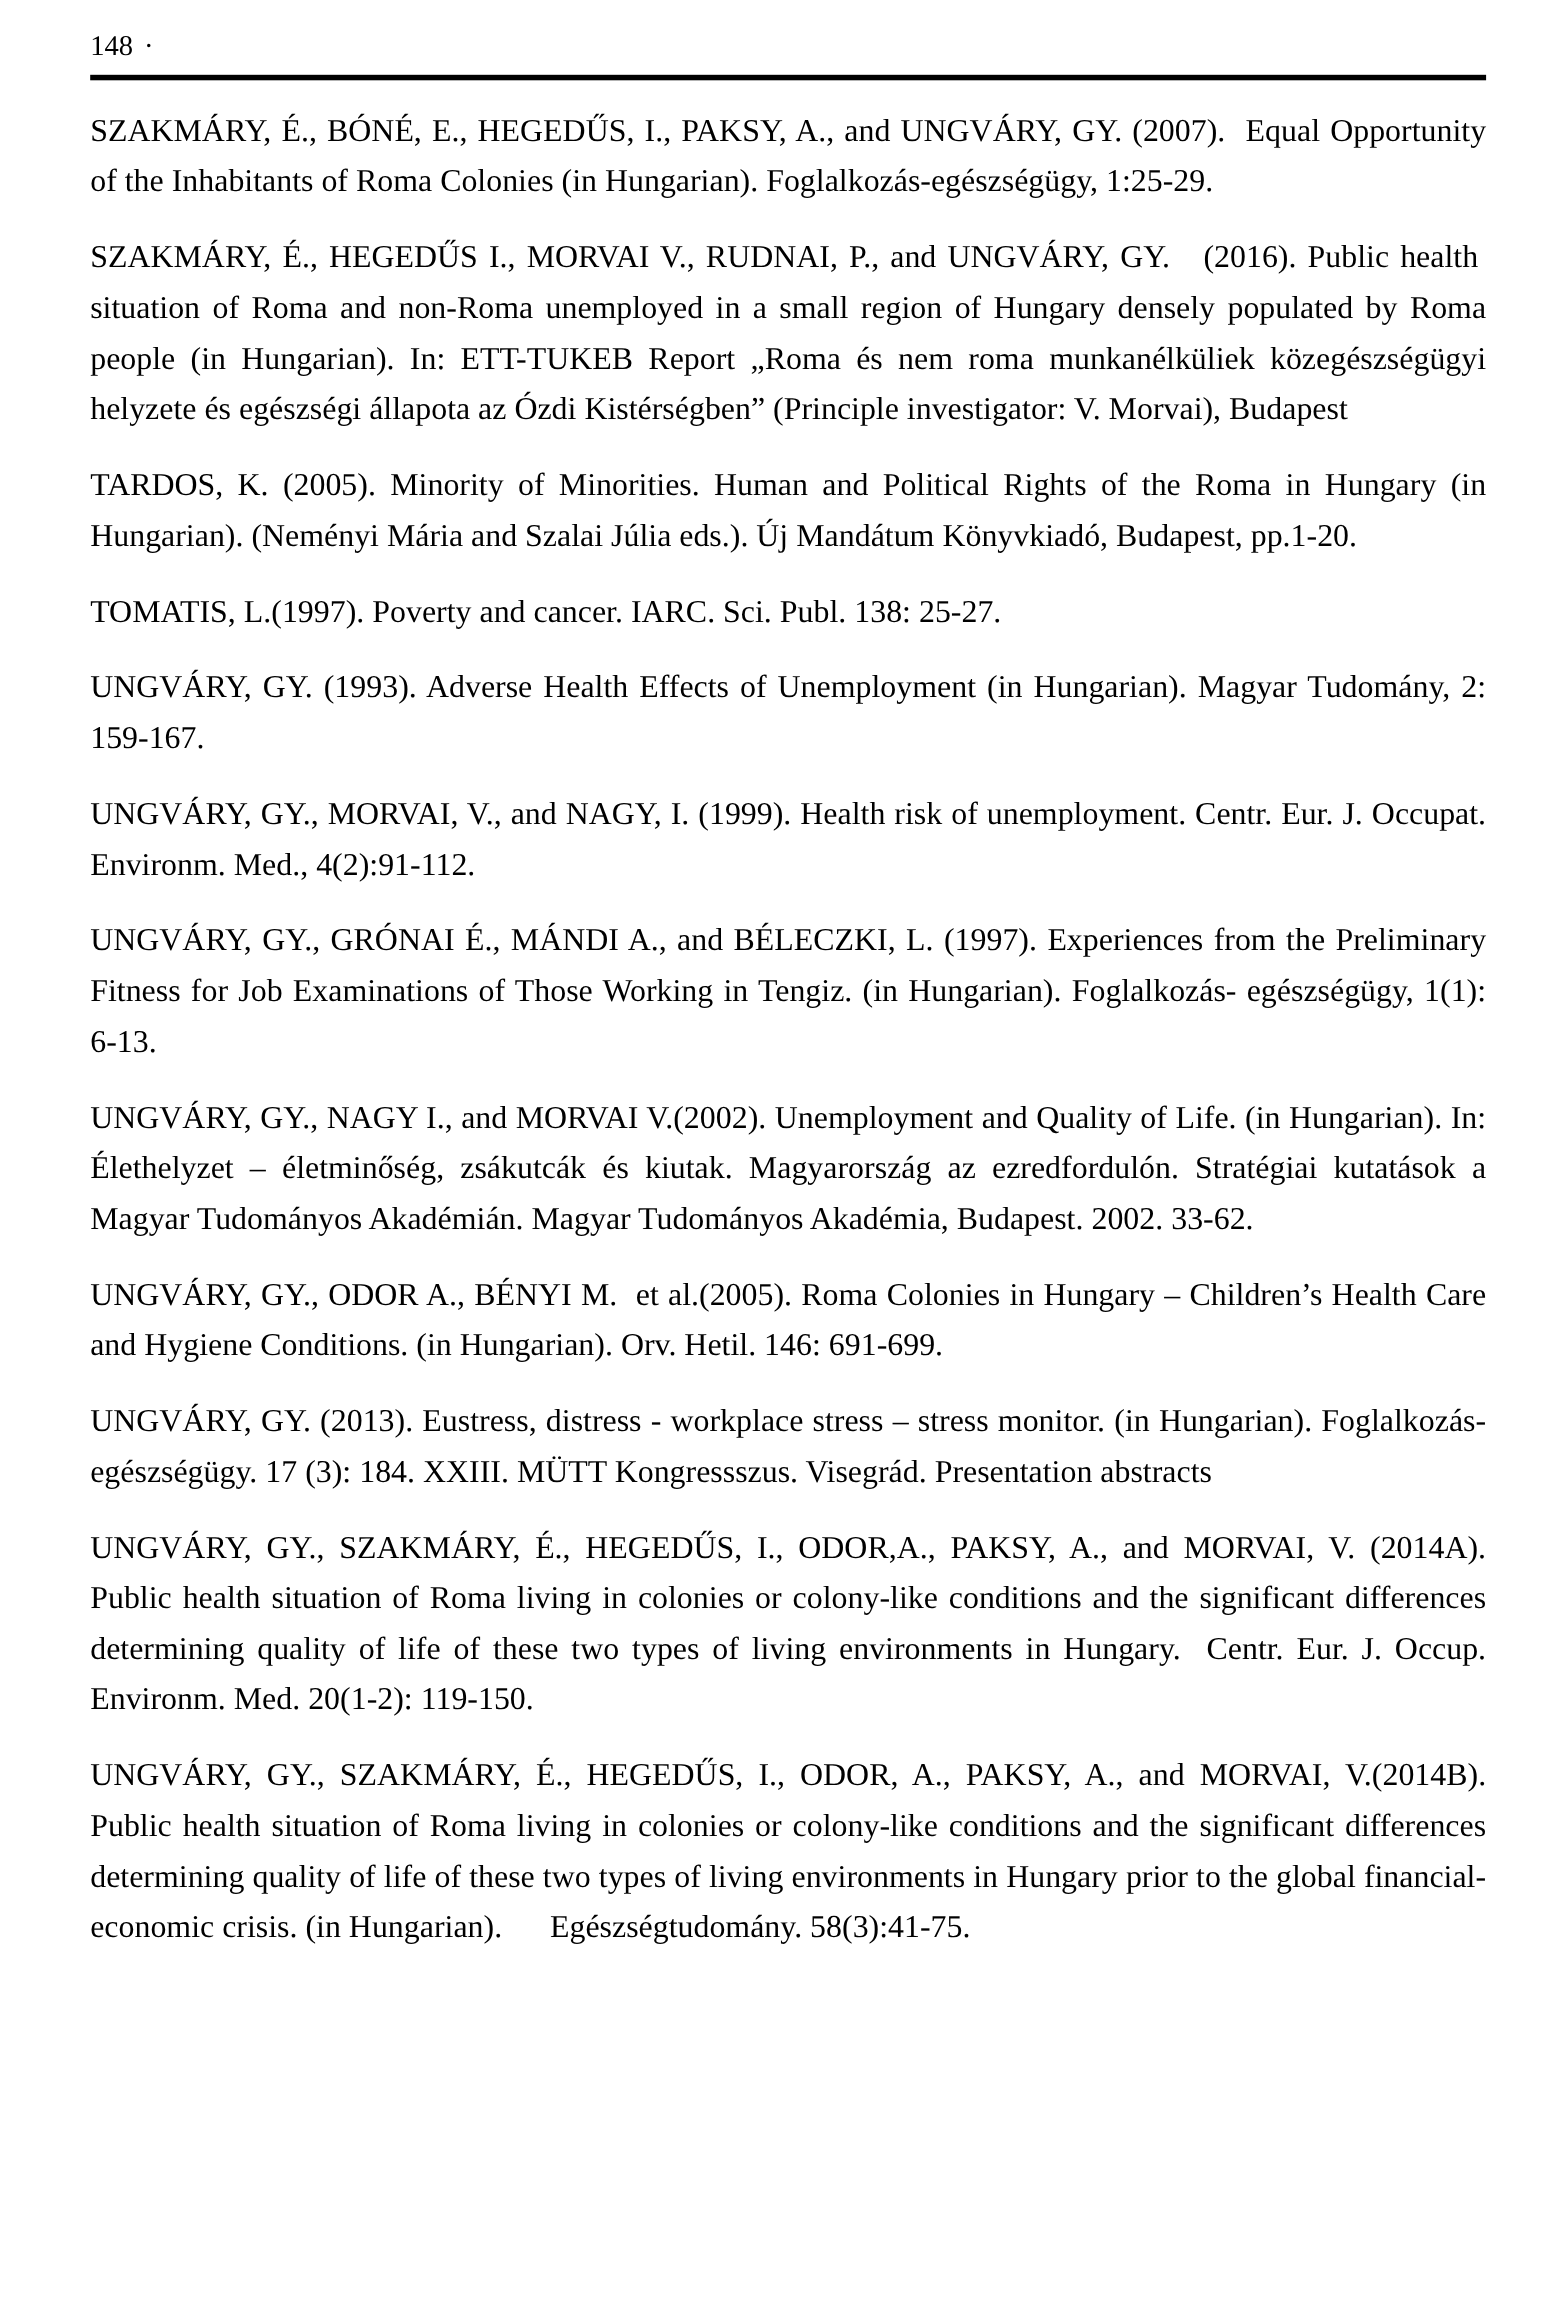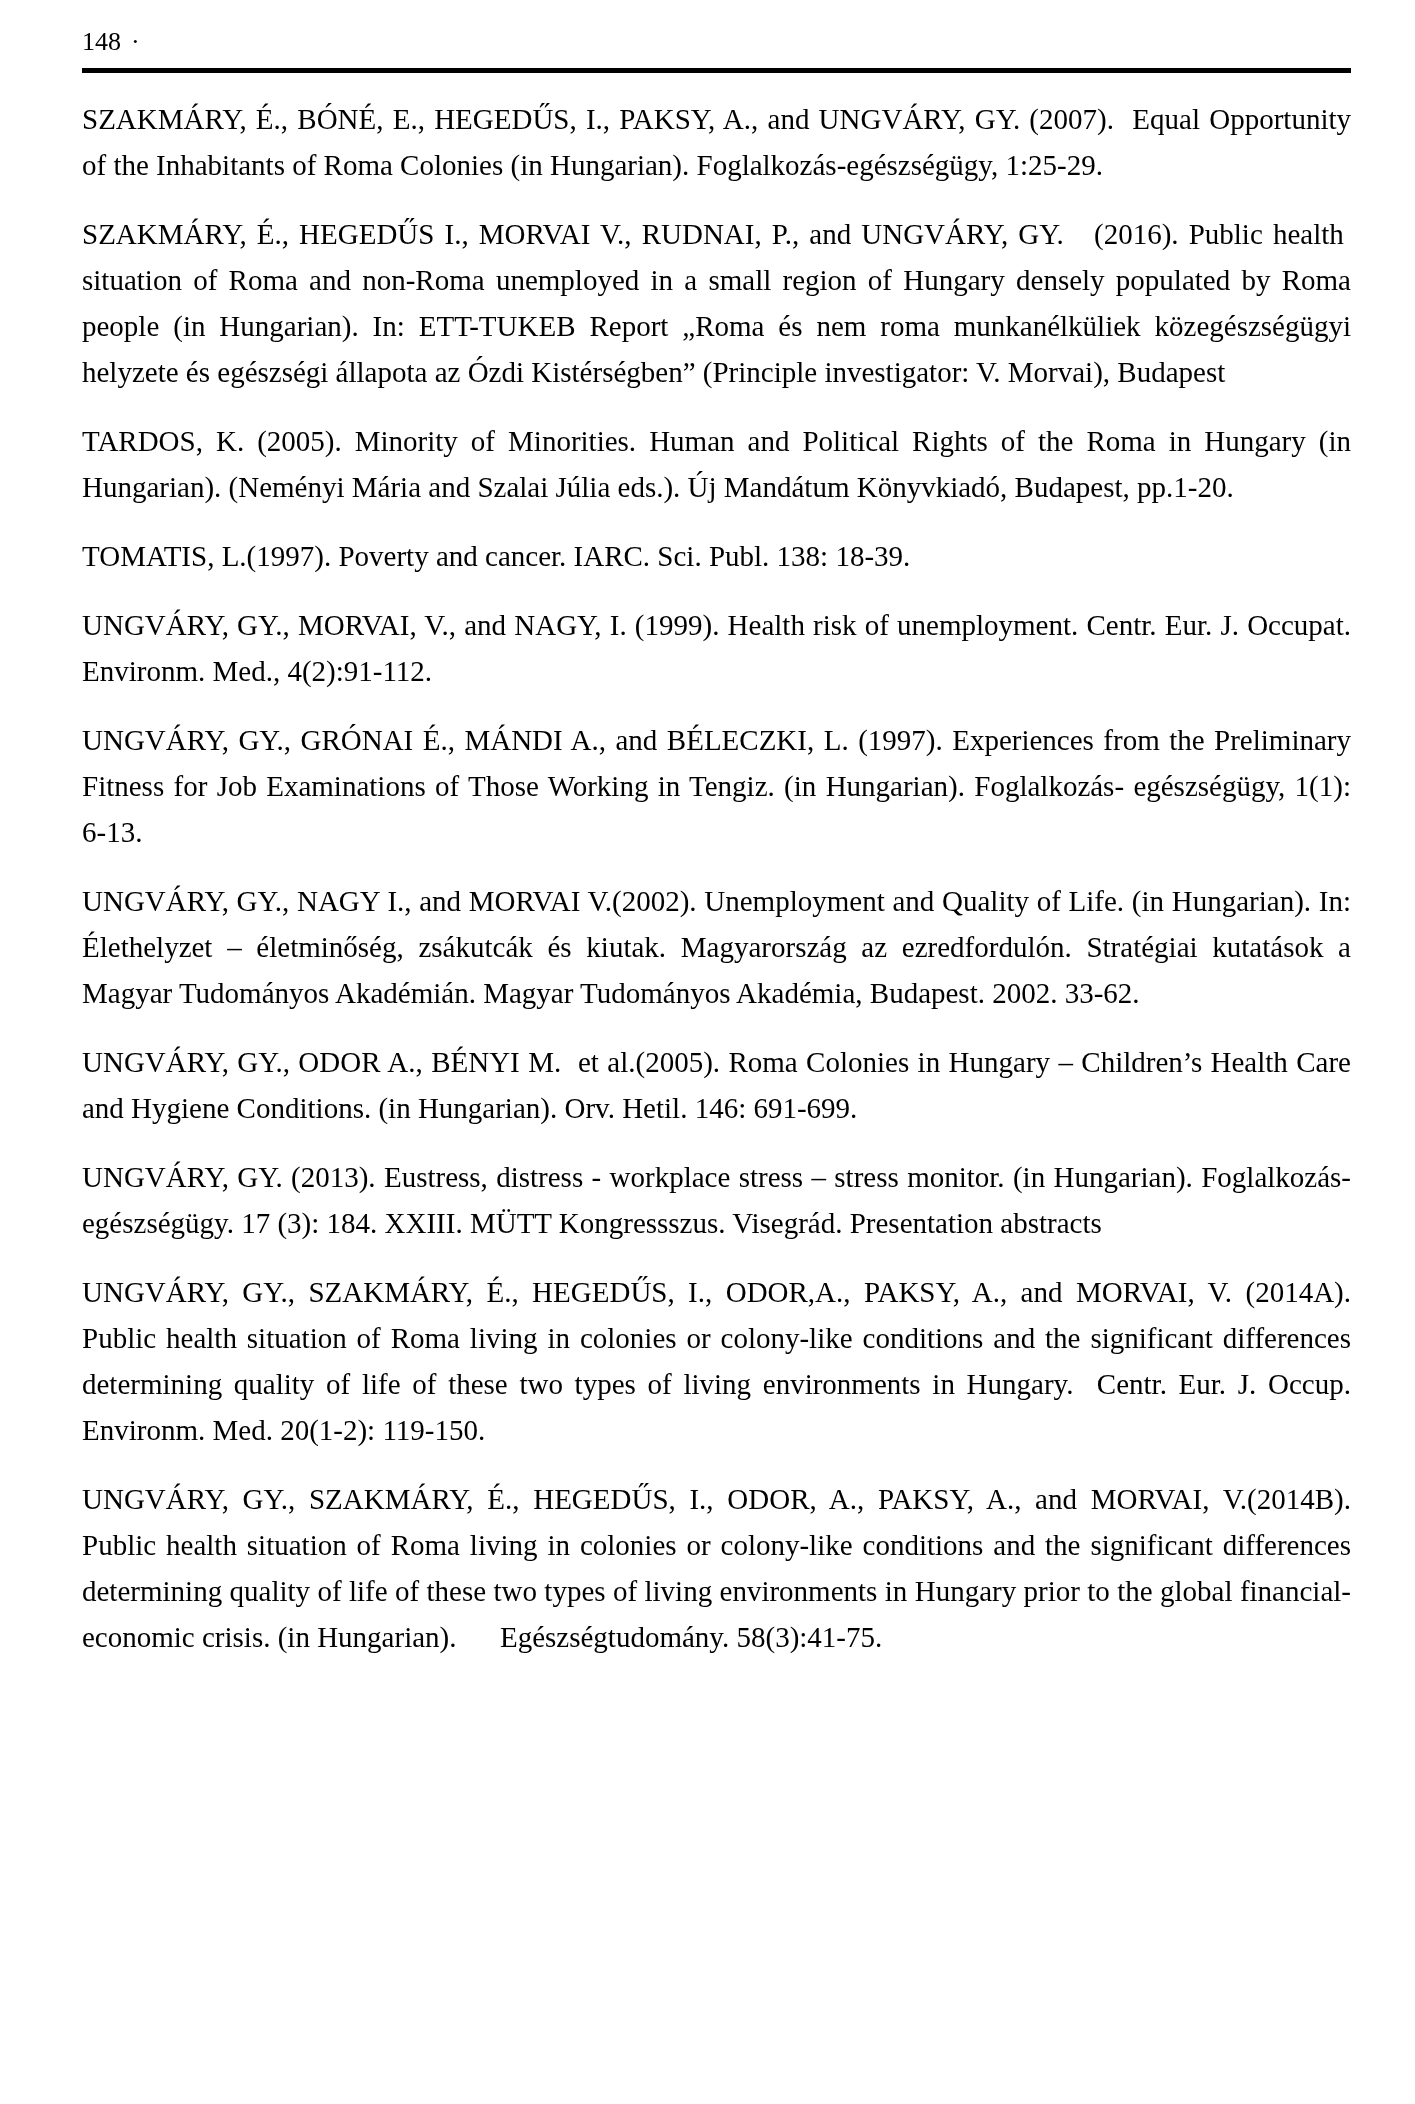--- a/index.html
+++ b/index.html
@@ -47,21 +47,22 @@
     <span>148</span>
     <span>·</span>
   </header>
 
   <div class="header-rule"></div>
 
   <section class="refs">
     <p class="ref">SZAKMÁRY, É., BÓNÉ, E., HEGEDŰS, I., PAKSY, A., and UNGVÁRY, GY. (2007).&nbsp; Equal Opportunity of the Inhabitants of Roma Colonies (in Hungarian). Foglalkozás-egészségügy, 1:25-29.</p>
     <p class="ref">SZAKMÁRY, É., HEGEDŰS I., MORVAI V., RUDNAI, P., and UNGVÁRY, GY.&nbsp; &nbsp;(2016). Public health&nbsp; situation of Roma and non-Roma unemployed in a small region of Hungary densely populated by Roma people (in Hungarian). In: ETT-TUKEB Report „Roma és nem roma munkanélküliek közegészségügyi helyzete és egészségi állapota az Ózdi Kistérségben” (Principle investigator: V. Morvai), Budapest</p>
     <p class="ref">TARDOS, K. (2005). Minority of Minorities. Human and Political Rights of the Roma in Hungary (in Hungarian). (Neményi Mária and Szalai Júlia eds.). Új Mandátum Könyvkiadó, Budapest, pp.1-20.</p>
-    <p class="ref">TOMATIS, L.(1997). Poverty and cancer. IARC. Sci. Publ. 138: 18-39.</p>
+    <p class="ref">TOMATIS, L.(1997). Poverty and cancer. IARC. Sci. Publ. 138: 25-27.</p>
+    <p class="ref">UNGVÁRY, GY. (1993). Adverse Health Effects of Unemployment (in Hungarian). Magyar Tudomány, 2: 159-167.</p>
     <p class="ref">UNGVÁRY, GY., MORVAI, V., and NAGY, I. (1999). Health risk of unemployment. Centr. Eur. J. Occupat. Environm. Med., 4(2):91-112.</p>
     <p class="ref">UNGVÁRY, GY., GRÓNAI É., MÁNDI A., and BÉLECZKI, L. (1997). Experiences from the Preliminary Fitness for Job Examinations of Those Working in Tengiz. (in Hungarian). Foglalkozás- egészségügy, 1(1): 6-13.</p>
     <p class="ref">UNGVÁRY, GY., NAGY I., and MORVAI V.(2002). Unemployment and Quality of Life. (in Hungarian). In: Élethelyzet – életminőség, zsákutcák és kiutak. Magyarország az ezredfordulón. Stratégiai kutatások a Magyar Tudományos Akadémián. Magyar Tudományos Akadémia, Budapest. 2002. 33-62.</p>
     <p class="ref">UNGVÁRY, GY., ODOR A., BÉNYI M.&nbsp; et al.(2005). Roma Colonies in Hungary – Children’s Health Care and Hygiene Conditions. (in Hungarian). Orv. Hetil. 146: 691-699.</p>
     <p class="ref">UNGVÁRY, GY. (2013). Eustress, distress - workplace stress – stress monitor. (in Hungarian). Foglalkozás-egészségügy. 17 (3): 184. XXIII. MÜTT Kongressszus. Visegrád. Presentation abstracts</p>
     <p class="ref">UNGVÁRY, GY., SZAKMÁRY, É., HEGEDŰS, I., ODOR,A., PAKSY, A., and MORVAI, V. (2014A). Public health situation of Roma living in colonies or colony-like conditions and the significant differences determining quality of life of these two types of living environments in Hungary.&nbsp; Centr. Eur. J. Occup. Environm. Med. 20(1-2): 119-150.</p>
     <p class="ref">UNGVÁRY, GY., SZAKMÁRY, É., HEGEDŰS, I., ODOR, A., PAKSY, A., and MORVAI, V.(2014B). Public health situation of Roma living in colonies or colony-like conditions and the significant differences determining quality of life of these two types of living environments in Hungary prior to the global financial-economic crisis. (in Hungarian).&nbsp; &nbsp; &nbsp; Egészségtudomány. 58(3):41-75.</p>
   </section>
 
 </div>

